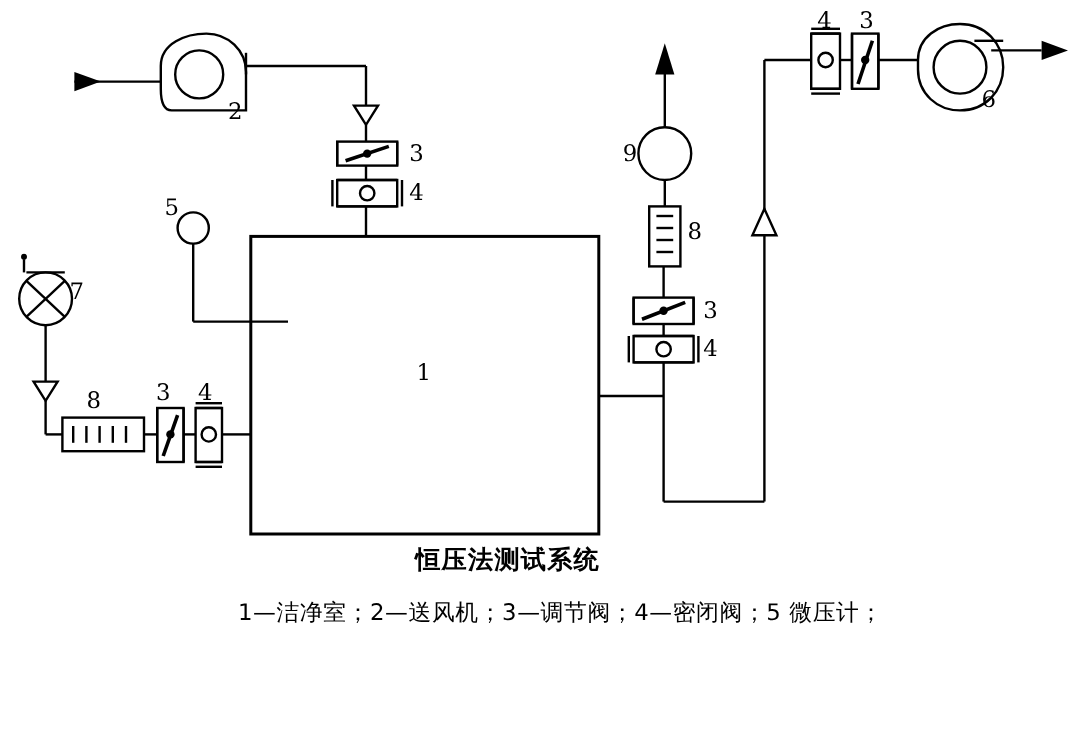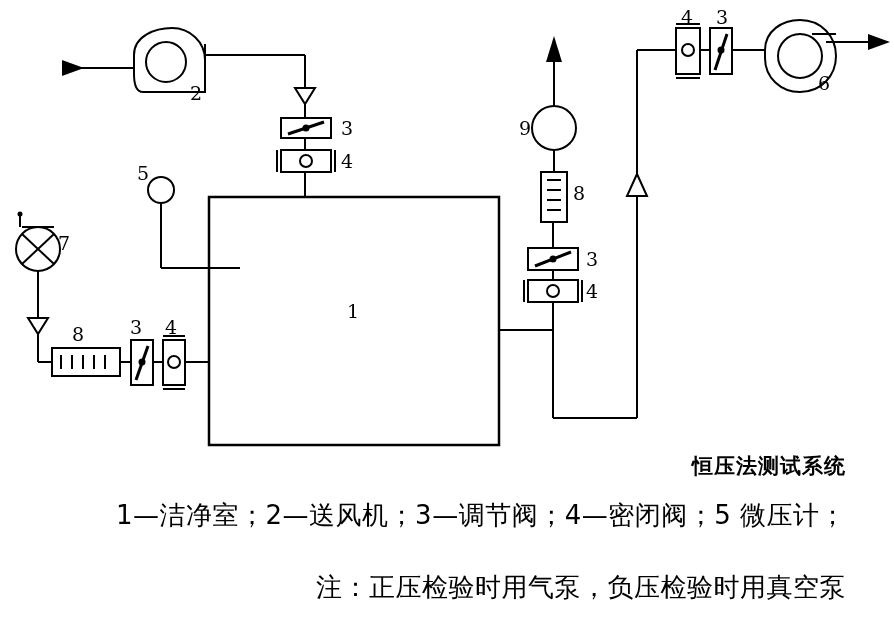--- a/index.html
+++ b/index.html
@@ -19,34 +19,35 @@
     position: absolute;
     left: 0;
     top: 0;
     width: 894px;
     height: 621px;
   }
   .caption-block {
     position: absolute;
     left: 0;
     width: 846px;
-    text-align: right;
+    text-align: center;
     color: #000;
   }
   .diagram-title {
     top: 452px;
     font-size: 21px;
     font-weight: bold;
     font-family: "DejaVu Sans", sans-serif;
     letter-spacing: 1px;
   }
   .legend-line {
-    font-size: 26px;
+    font-size: 19px;
     font-family: "DejaVu Sans", sans-serif;
     letter-spacing: 0.5px;
+    margin-left: 44px;
   }
   .legend-1 { top: 498px; }
   .legend-2 { top: 534px; }
   .legend-3 { top: 570px; }
   .num-label {
     position: absolute;
     font-size: 19px;
     font-family: "DejaVu Serif", serif;
     color: #000;
   }
@@ -198,15 +199,14 @@
   <div class="num-label" style="left:519px; top:117px;">9</div>
   <div class="num-label" style="left:573px; top:182px;">8</div>
   <div class="num-label" style="left:586px; top:248px;">3</div>
   <div class="num-label" style="left:586px; top:280px;">4</div>
   <div class="num-label" style="left:681px; top:6px;">4</div>
   <div class="num-label" style="left:716px; top:6px;">3</div>
   <div class="num-label" style="left:818px; top:72px;">6</div>
 
   <div class="caption-block diagram-title">恒压法测试系统</div>
   <div class="caption-block legend-line legend-1">1—洁净室；2—送风机；3—调节阀；4—密闭阀；5  微压计；</div>
-  <div class="caption-block legend-line legend-3">注：正压检验时用气泵，负压检验时用真空泵</div>
 
 </div>
 
 </body></html>

